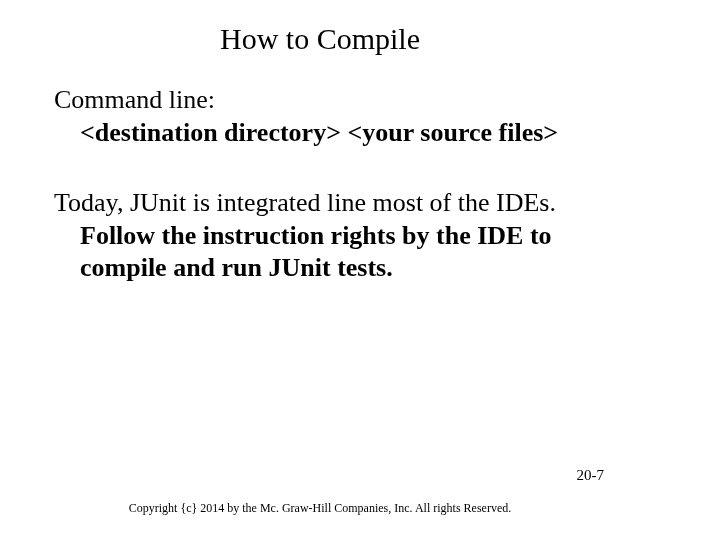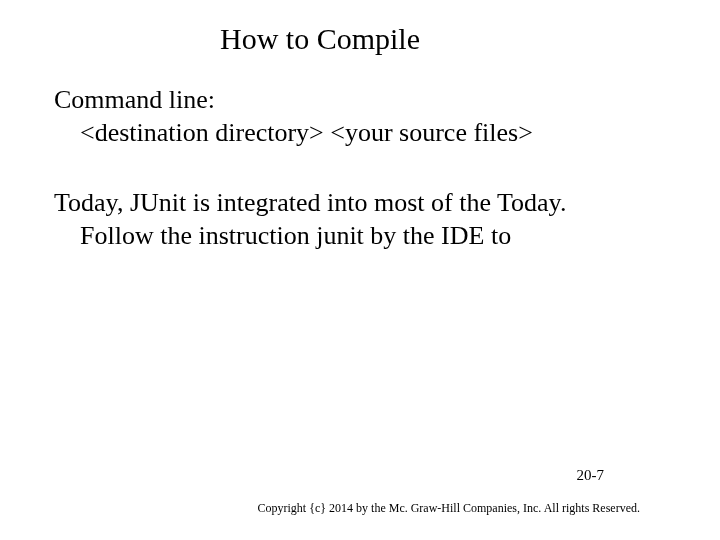--- a/index.html
+++ b/index.html
@@ -34,53 +34,55 @@
     font-size: 26px;
     line-height: 1.25;
     margin-left: 14px;
   }
   .para {
     margin: 0 0 0 0;
     text-indent: 0;
   }
   .indent-cont {
     padding-left: 26px;
+    font-weight: bold;
   }
   .gap {
     height: 38px;
   }
   .page-num {
     position: absolute;
     right: 36px;
     bottom: 56px;
     font-size: 15px;
     margin-left: 40px;
   }
   .copyright {
     position: absolute;
     left: 0;
     width: 100%;
     bottom: 24px;
-    text-align: right;
+    text-align: center;
     font-size: 12px;
   }
 </style>
 </head>
 <body>
 
 <div class="slide">
 
   <div class="title">How to Compile</div>
 
   <div class="body">
     <div class="para">Command line:</div>
     <div class="para indent-cont">&lt;destination directory&gt; &lt;your source files&gt;</div>
 
     <div class="gap"></div>
 
-    <div class="para">Today, JUnit is integrated into most of the Today.</div>
-    <div class="para indent-cont">Follow the instruction junit by the IDE to</div>
+    <div class="para">Today, JUnit is integrated line most of the IDEs.</div>
+    <div class="para indent-cont">Follow the instruction rights by the IDE to</div>
+    <div class="para indent-cont">compile and run JUnit tests.</div>
   </div>
 
   <div class="page-num">20-7</div>
   <div class="copyright">Copyright {c} 2014 by the Mc. Graw-Hill Companies, Inc. All rights Reserved.</div>
 
 </div>
 
 </body></html>

